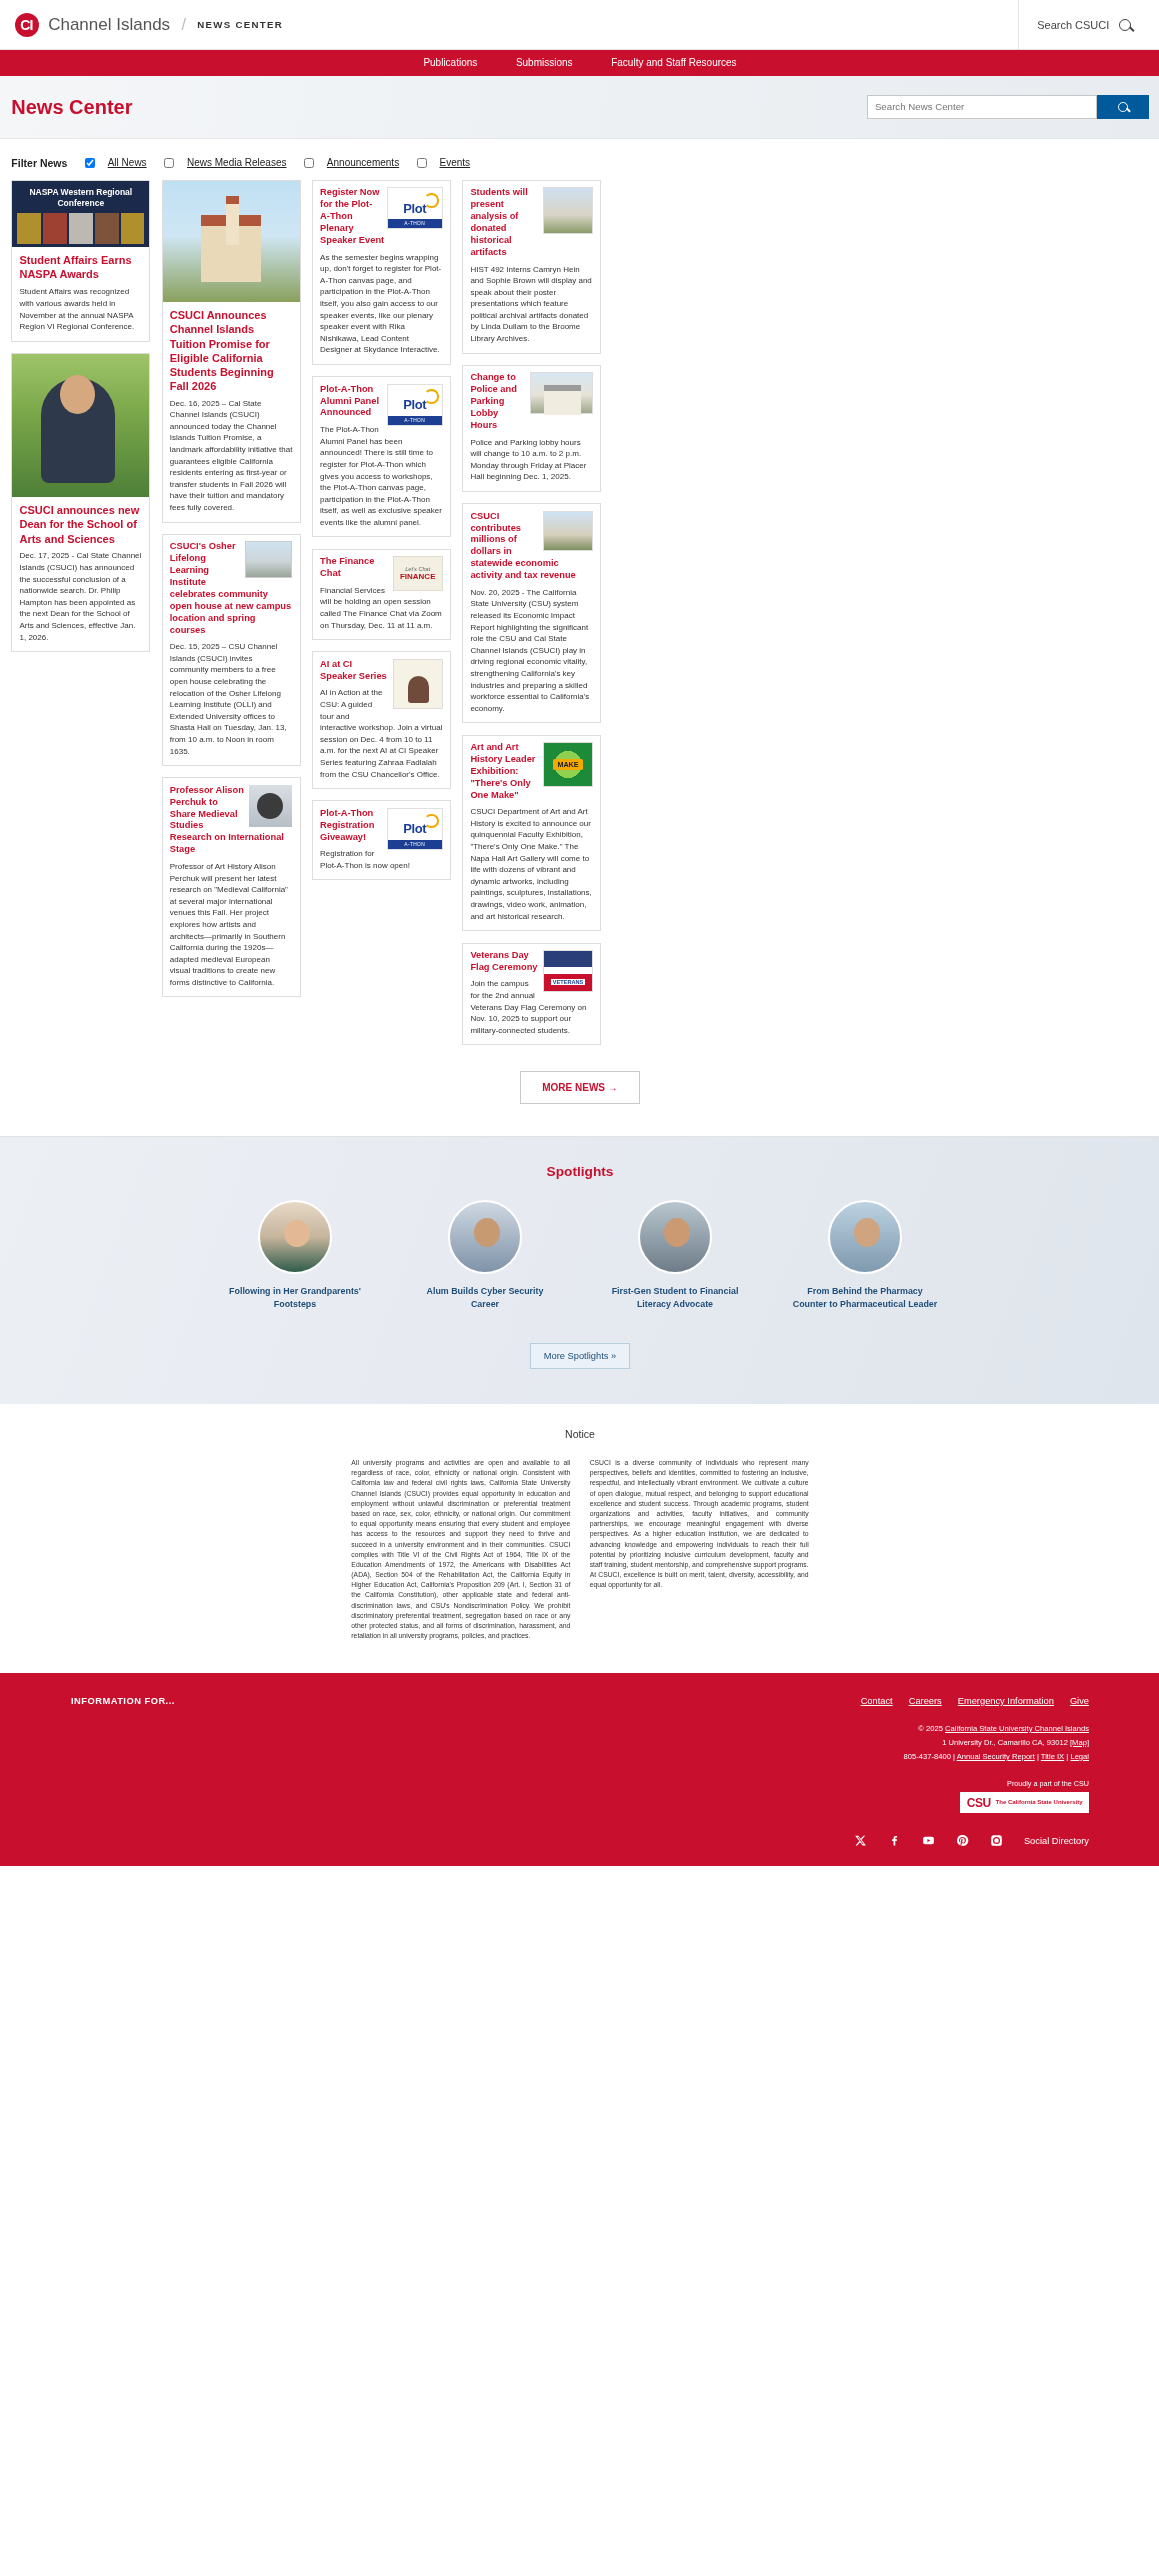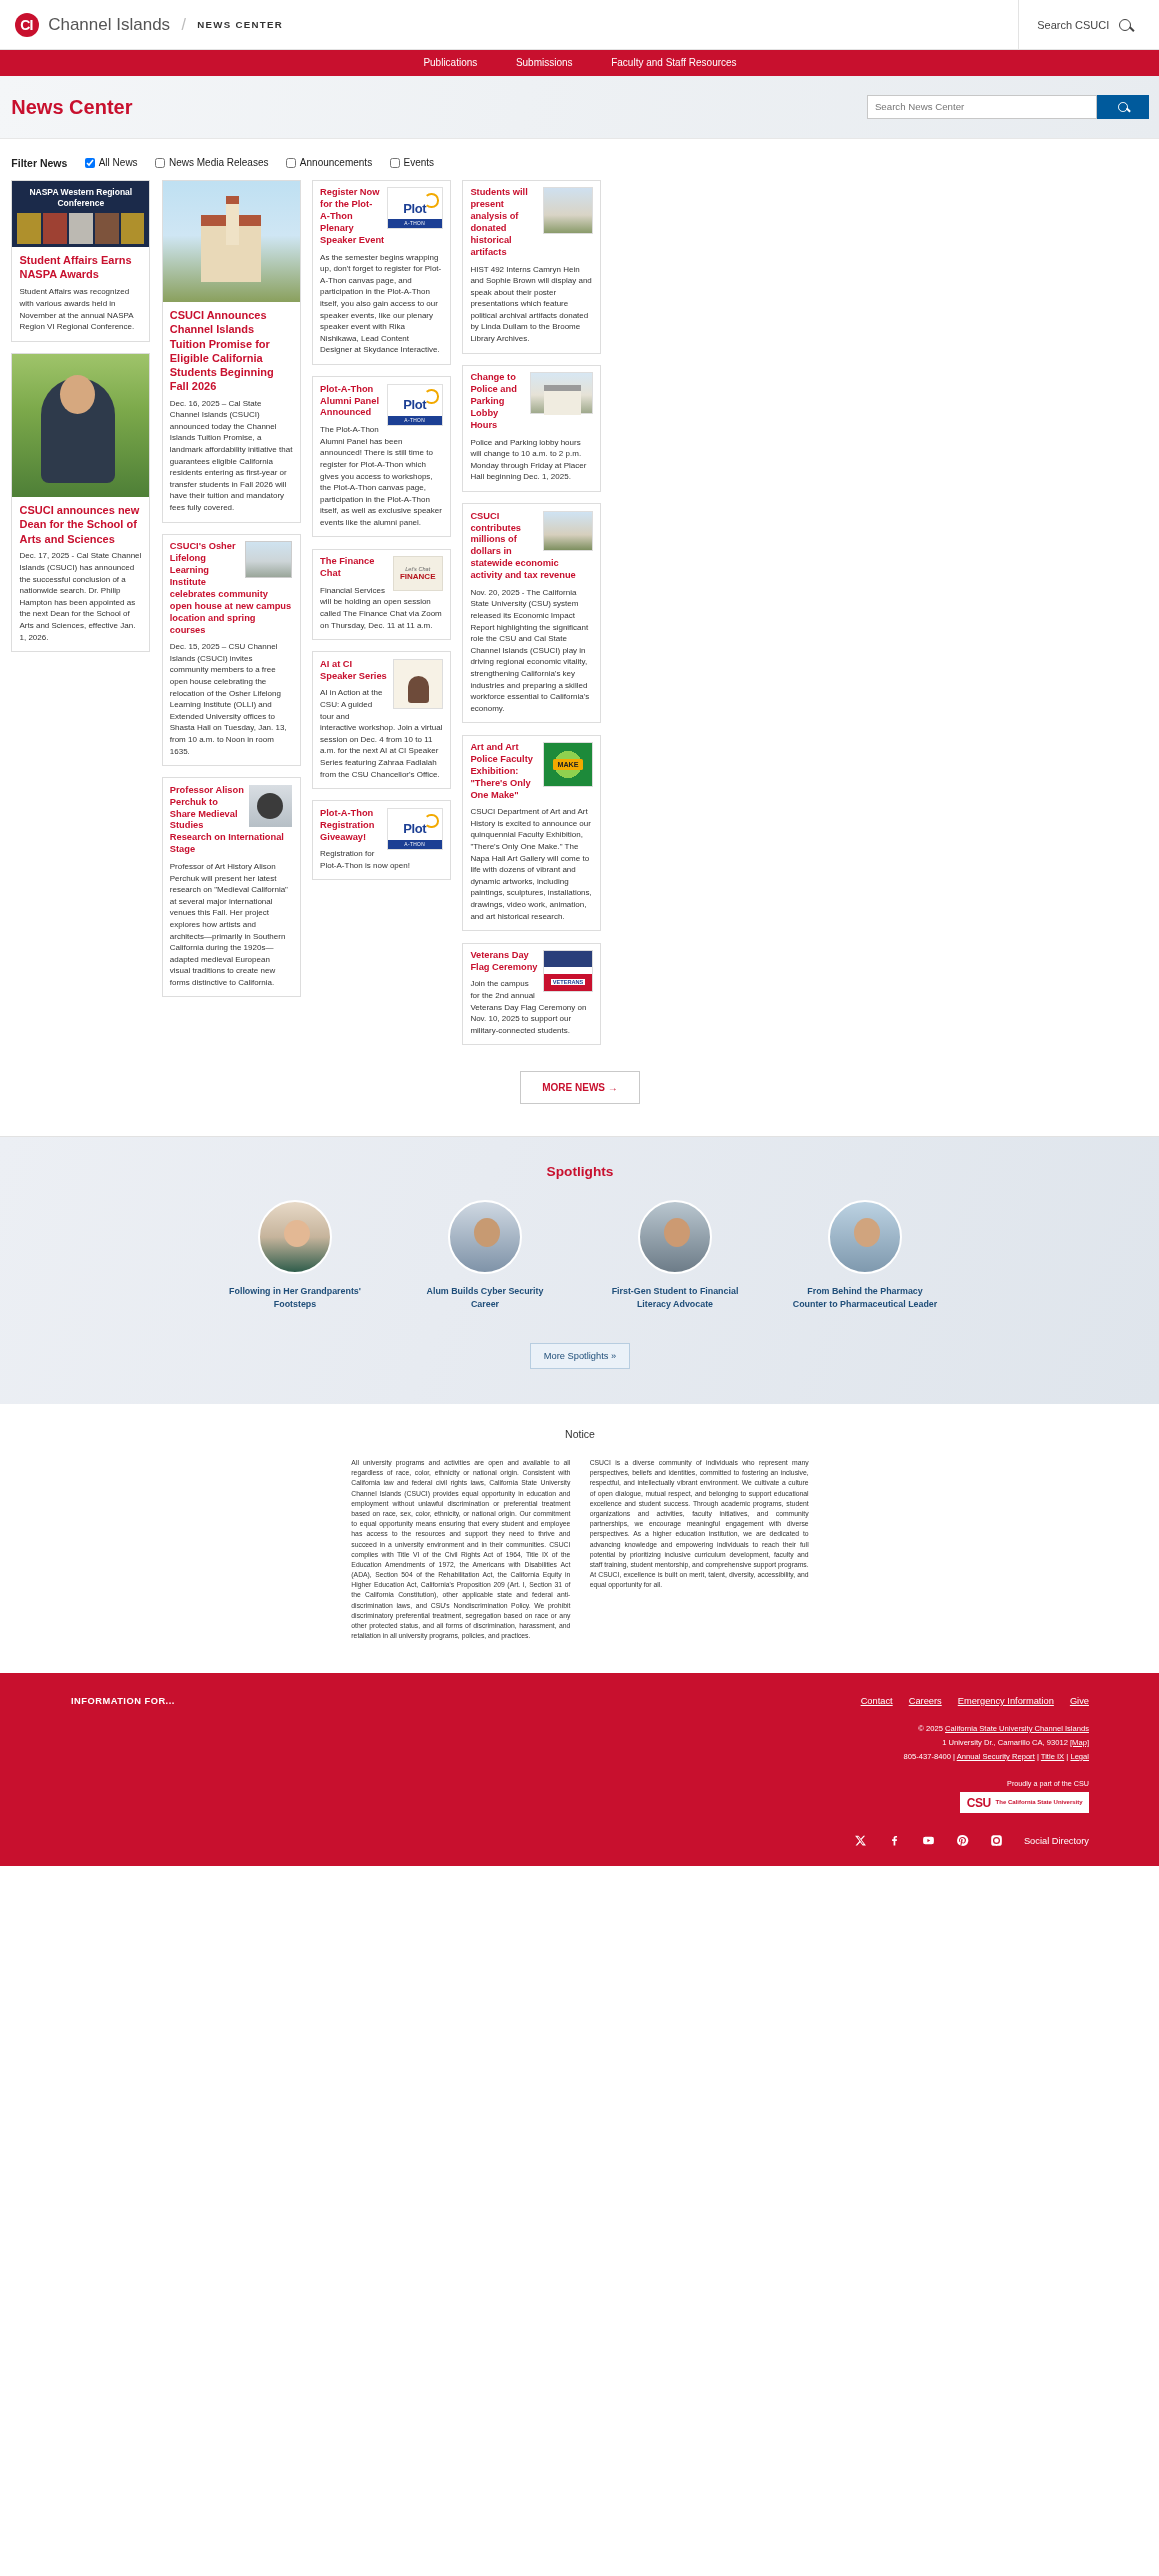--- a/index.html
+++ b/index.html
@@ -85,21 +85,21 @@
     content:""; position:absolute; width:4.8px;height:1.6px;background:#fff;
     transform: rotate(45deg); right:-4px;bottom:0;
   }
 
   
   .filterbar {
     display: flex; align-items: center; gap: 0px;
     padding: 17.7px 11.3px 11.3px 11.3px; font-size: 10px;
   }
   .filterbar .flabel { font-weight: bold; color: #222; margin-right: 17.7px; font-size: 10.5px;}
-  .filteritem { display: flex; align-items: center; gap: 4px; margin-right: 17.7px; color:#222;}
+  .filteritem { display: flex; align-items: center; gap: 13px; margin-right: 17.7px; color:#222;text-decoration:underline;}
   .filteritem input { width: 9.7px; height: 9.7px; }
 
   
   .newsgrid {
     display: grid;
     grid-template-columns: 139px 139px 139px 139px;
     gap: 11.3px;
     padding: 0 11.3px;
     align-items: start;
   }
@@ -537,21 +537,21 @@
         <h3 class="small">CSUCI contributes millions of dollars in statewide economic activity and tax revenue</h3>
         <p>Nov. 20, 2025 - The California State University (CSU) system released its Economic Impact Report highlighting the significant role the CSU and Cal State Channel Islands (CSUCI) play in driving regional economic vitality, strengthening California's key industries and preparing a skilled workforce essential to California's economy.</p>
       </div>
     </div>
 
     <div class="card">
       <div class="card-body clearfix">
         <div class="make-badge">
           <span>MAKE</span>
         </div>
-        <h3 class="small">Art and Art Police Faculty Exhibition: "There's Only One Make"</h3>
+        <h3 class="small">Art and Art History Leader Exhibition: "There's Only One Make"</h3>
         <p>CSUCI Department of Art and Art History is excited to announce our quinquennial Faculty Exhibition, "There's Only One Make." The Napa Hall Art Gallery will come to life with dozens of vibrant and dynamic artworks, including paintings, sculptures, installations, drawings, video work, animation, and art historical research.</p>
       </div>
     </div>
 
     <div class="card">
       <div class="card-body clearfix">
         <div class="flag-badge">
           <span>VETERANS</span>
         </div>
         <h3 class="small">Veterans Day Flag Ceremony</h3>

